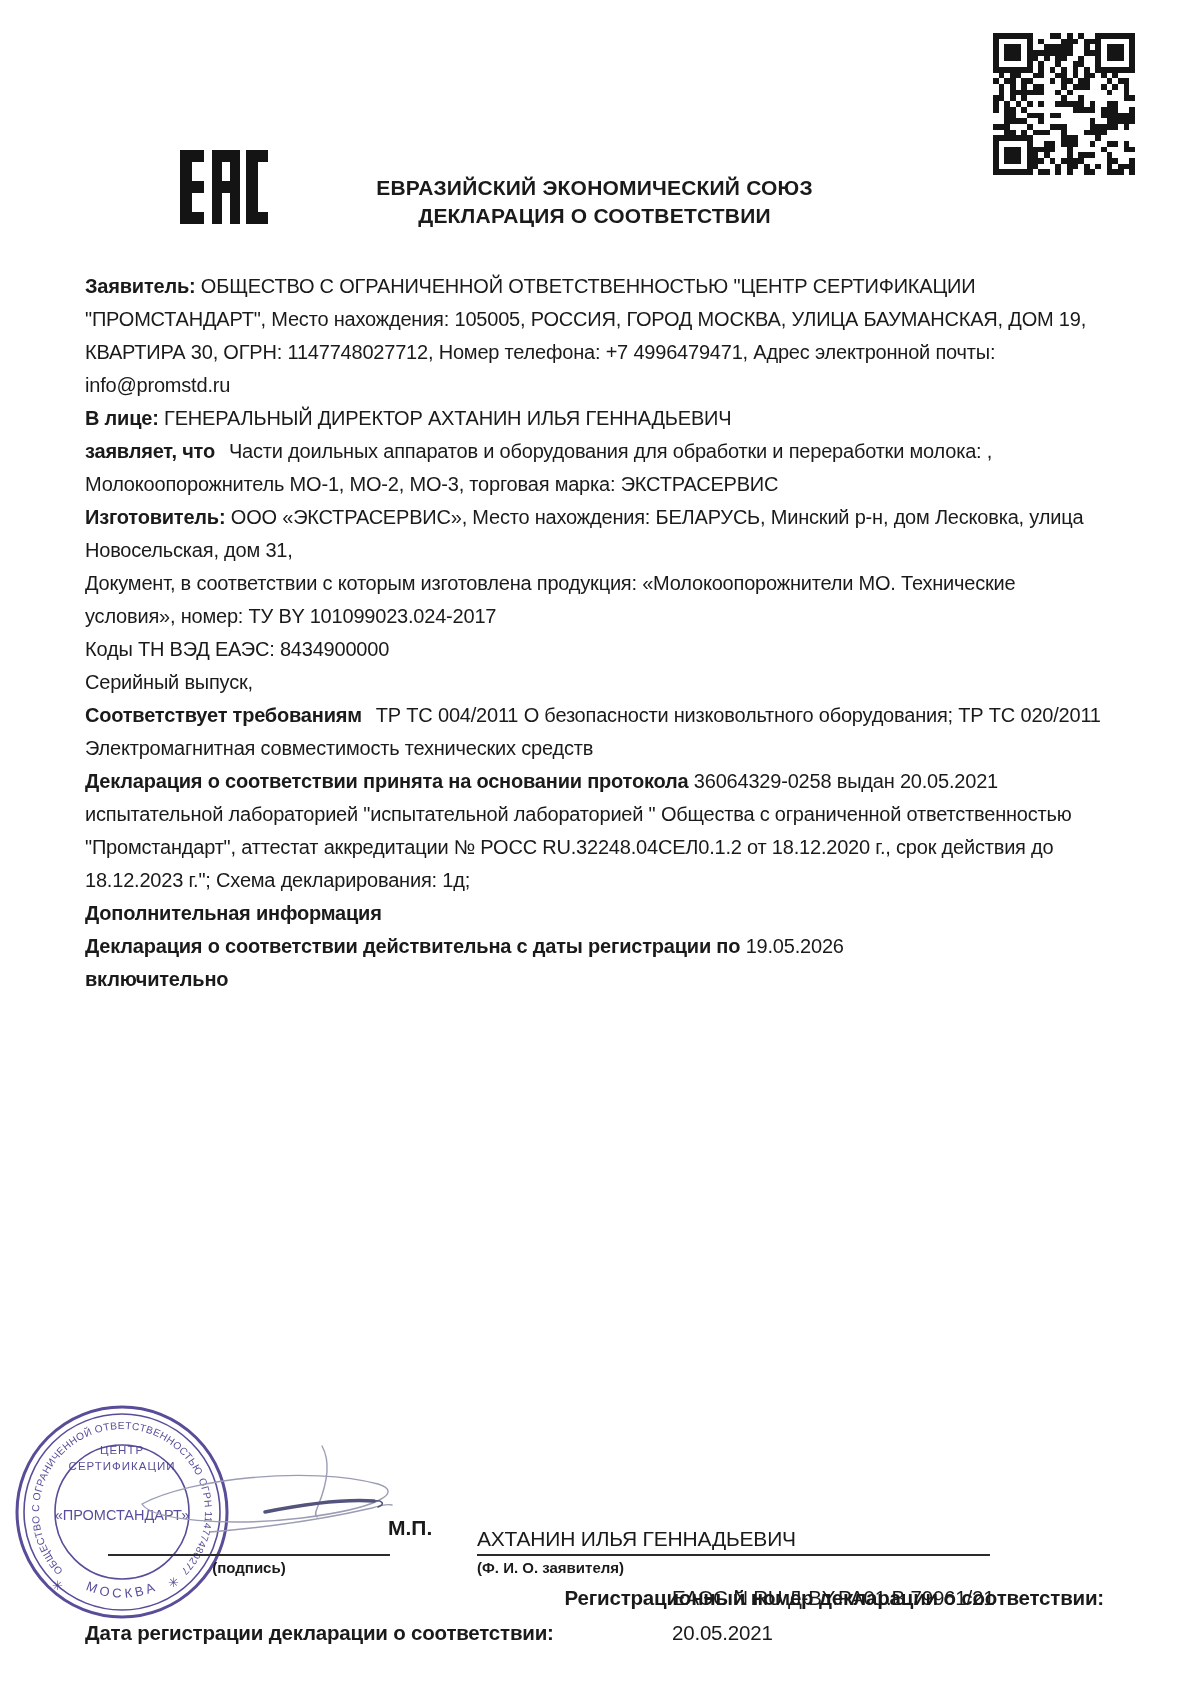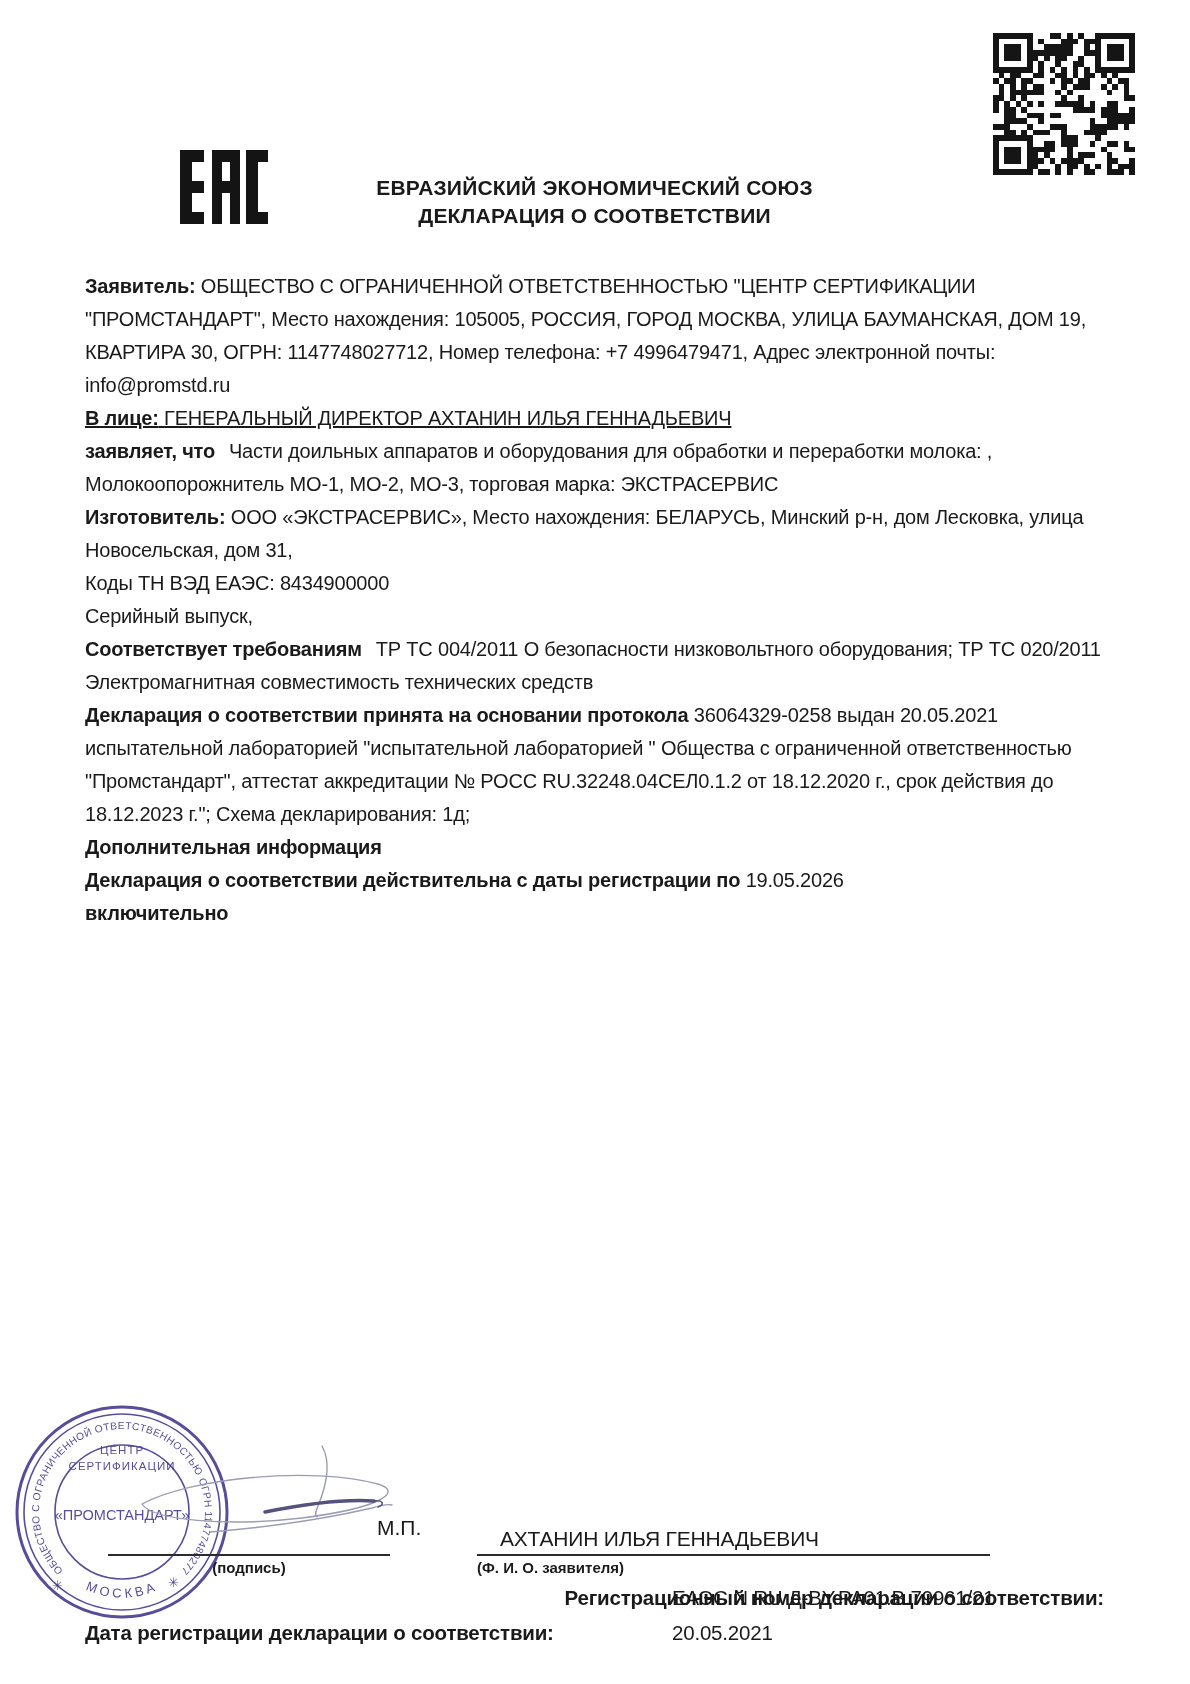--- a/index.html
+++ b/index.html
@@ -11,34 +11,34 @@
   
   .eac{position:absolute;left:180px;top:150px;}
   .qr{position:absolute;left:993px;top:33px;width:142px;height:142px;}
   .titles{position:absolute;left:85px;width:1019px;top:176px;text-align:center;
           font-weight:bold;font-size:21px;letter-spacing:.2px;}
   .title2{margin-top:4px;}
   
   .bodytext{position:absolute;left:85px;width:1019px;top:270px;
             font-size:20px;line-height:33px;letter-spacing:-.2px;}
   .bodytext p{margin:0;}
-  .mt2{margin-top:2px;text-decoration:underline;}
+  .mt2{margin-top:2px;}
   .mt9{margin-top:9px;}
   .mt34{margin-top:34px;}
   .mt64{margin-top:64px;}
   .sp{display:inline-block;width:14px;}
   b{font-weight:bold;}
   
   .stamp{position:absolute;left:8px;top:1398px;width:228px;height:228px;}
   .sig{position:absolute;left:130px;top:1408px;width:300px;height:150px;}
-  .mp{position:absolute;left:377px;top:1516px;font-size:21px;font-weight:normal;}
+  .mp{position:absolute;left:388px;top:1516px;font-size:21px;font-weight:bold;}
   .line-left{position:absolute;left:108px;top:1554px;width:282px;border-top:2px solid #2b2b2b;}
   .cap-left{position:absolute;left:108px;top:1559px;width:282px;text-align:center;
             font-size:15px;font-weight:bold;}
-  .name{position:absolute;left:500px;top:1527px;font-size:21px;letter-spacing:-.2px;}
+  .name{position:absolute;left:477px;top:1527px;font-size:21px;letter-spacing:-.2px;}
   .line-right{position:absolute;left:477px;top:1554px;width:513px;border-top:2px solid #2b2b2b;}
   .cap-right{position:absolute;left:477px;top:1559px;width:460px;text-align:left;
              font-size:15px;font-weight:bold;}
   .reg-row{position:absolute;left:85px;width:1019px;font-size:20.5px;white-space:nowrap;}
   .reg-row .lbl{font-weight:bold;letter-spacing:-.2px;}
   .reg-row .val{position:absolute;left:587px;font-weight:normal;letter-spacing:-.2px;}
   .reg1{top:1586px;text-align:right;}
   .reg2{top:1621px;}
 </style>
 </head>
@@ -393,20 +393,21 @@
   <div class="titles">
     <div class="title1">ЕВРАЗИЙСКИЙ ЭКОНОМИЧЕСКИЙ СОЮЗ</div>
     <div class="title2">ДЕКЛАРАЦИЯ О СООТВЕТСТВИИ</div>
   </div>
 
   <div class="bodytext">
     <p><b>Заявитель:</b> <span>ОБЩЕСТВО С ОГРАНИЧЕННОЙ ОТВЕТСТВЕННОСТЬЮ "ЦЕНТР СЕРТИФИКАЦИИ "ПРОМСТАНДАРТ", Место нахождения: 105005, РОССИЯ, ГОРОД МОСКВА, УЛИЦА БАУМАНСКАЯ, ДОМ 19, КВАРТИРА 30, ОГРН: 1147748027712, Номер телефона: +7 4996479471, Адрес электронной почты: info@promstd.ru</span></p>
     <p class="mt2"><b>В лице:</b> <span>ГЕНЕРАЛЬНЫЙ ДИРЕКТОР АХТАНИН ИЛЬЯ ГЕННАДЬЕВИЧ</span></p>
     <p class="mt9"><b>заявляет, что</b><span class="sp"></span><span>Части доильных аппаратов и оборудования для обработки и переработки молока: , Молокоопорожнитель МО-1, МО-2, МО-3, торговая марка: ЭКСТРАСЕРВИС</span></p>
     <p><b>Изготовитель:</b> <span>ООО «ЭКСТРАСЕРВИС», Место нахождения: БЕЛАРУСЬ, Минский р-н, дом Лесковка, улица Новосельская, дом 31,</span></p>
+    <p><span>Документ, в соответствии с которым изготовлена продукция: «Молокоопорожнители МО. Технические условия», номер: ТУ BY 101099023.024-2017</span></p>
     <p><span>Коды ТН ВЭД ЕАЭС: 8434900000</span></p>
     <p><span>Серийный выпуск,</span></p>
     <p><b>Соответствует требованиям</b><span class="sp"></span><span>ТР ТС 004/2011 О безопасности низковольтного оборудования; ТР ТС 020/2011 Электромагнитная совместимость технических средств</span></p>
     <p class="mt34"><b>Декларация о соответствии принята на основании протокола</b> <span>36064329-0258 выдан 20.05.2021 испытательной лабораторией "испытательной лабораторией " Общества с ограниченной ответственностью "Промстандарт", аттестат аккредитации № РОСС RU.32248.04СЕЛ0.1.2 от 18.12.2020 г., срок действия до 18.12.2023 г."; Схема декларирования: 1д;</span></p>
     <p><b>Дополнительная информация</b></p>
     <p class="mt64"><b>Декларация о соответствии действительна с даты регистрации по</b> <span>19.05.2026</span><br><b>включительно</b></p>
   </div>
 
   <svg class="stamp" viewBox="0 0 228 228">
     <g fill="none" stroke="#453a8e" opacity="0.9">

